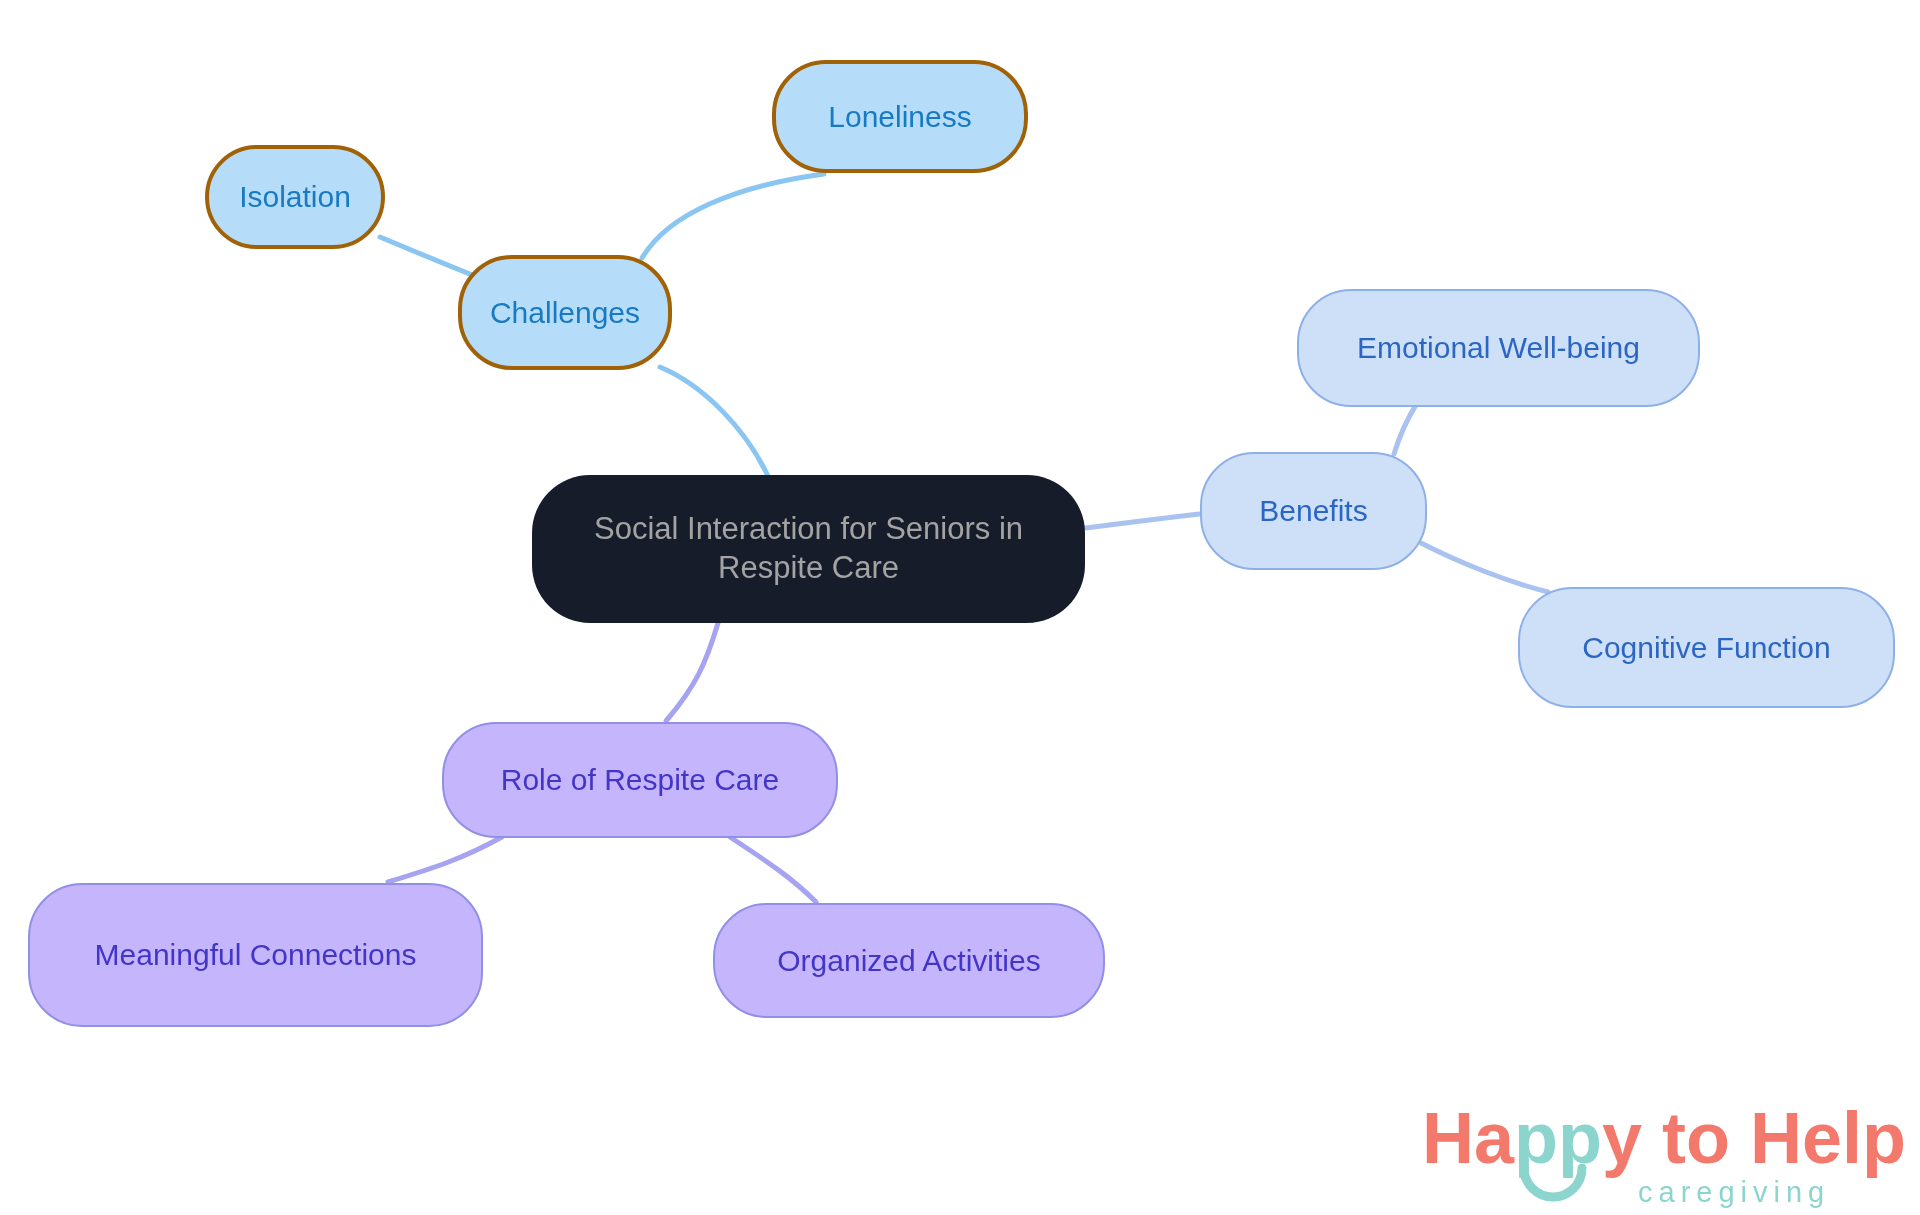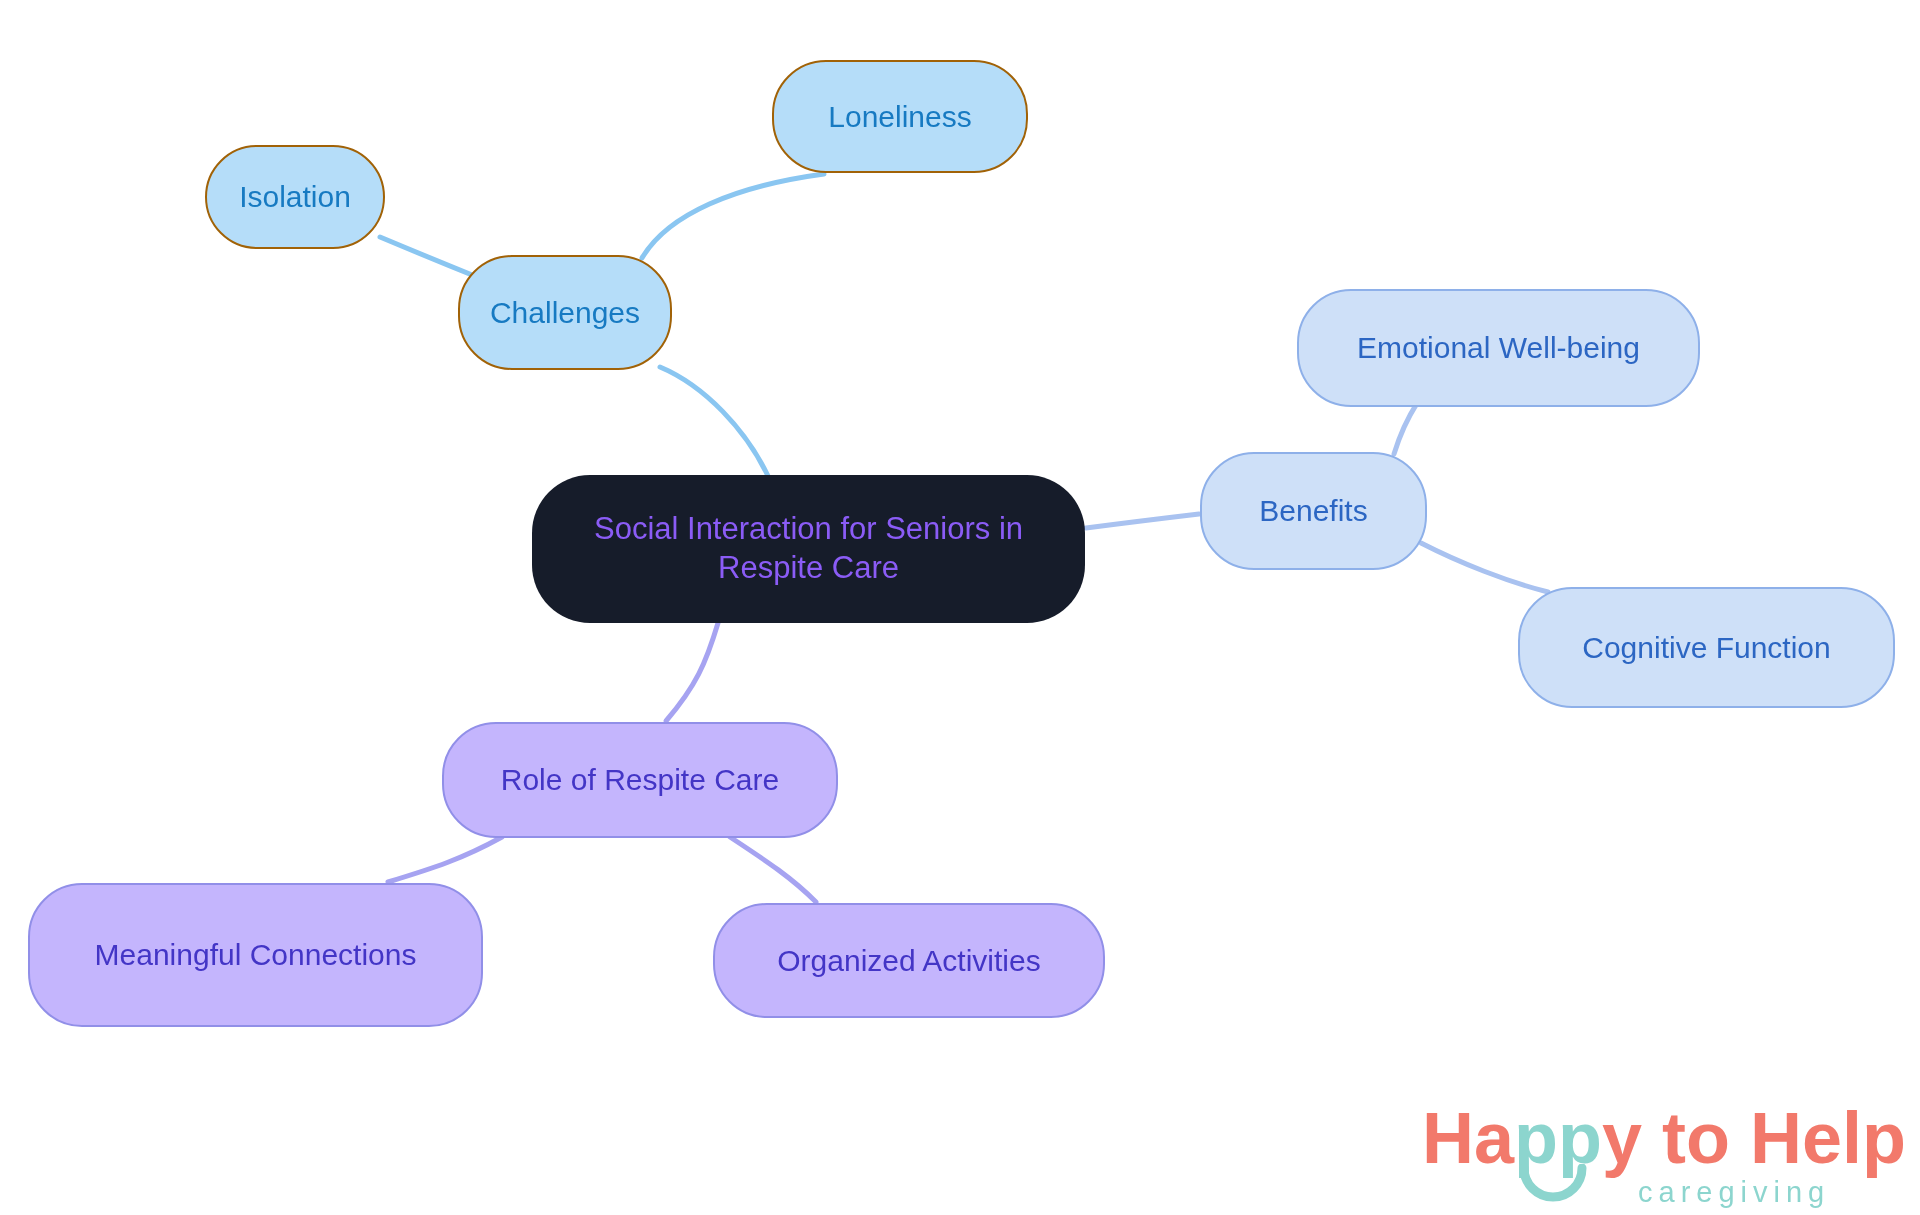--- a/index.html
+++ b/index.html
@@ -8,24 +8,24 @@
     font-family:"Liberation Sans","DejaVu Sans",sans-serif;
   }
   .stage{position:absolute;left:0;top:0;width:1920px;height:1215px;}
   svg.edges{position:absolute;left:0;top:0;width:1920px;height:1215px;}
   .node{
     position:absolute;display:flex;align-items:center;justify-content:center;
     text-align:center;border-radius:54px;font-size:30px;line-height:1.25;
     box-sizing:border-box;padding:0 34px;font-weight:400;
   }
   .node.root{
-    background:#161C2A;color:#8b5cf6;border-radius:58px;font-size:31px;
+    background:#161C2A;color:#a3a3a3;border-radius:58px;font-size:31px;
     padding:0 42px;
   }
-  .node.g-challenges{background:#B5DDF9;border:2px solid #a16207;color:#177AC2;}
+  .node.g-challenges{background:#B5DDF9;border:4px solid #a16207;color:#177AC2;}
   .node.g-benefits  {background:#CEE0F8;border:2px solid #8EB0E9;color:#2C66C3;}
   .node.g-role      {background:#c4b5fd;border:2px solid #918FE8;color:#4335C6;}
 
   .edge{fill:none;stroke-width:5;stroke-linecap:round;}
   .edge.e-challenges{stroke:#8AC6F1;}
   .edge.e-benefits{stroke:#A9C2F0;}
   .edge.e-role{stroke:#A6A3F1;}
 
   
   .logo{position:absolute;left:1422px;top:1106px;width:470px;height:110px;}

